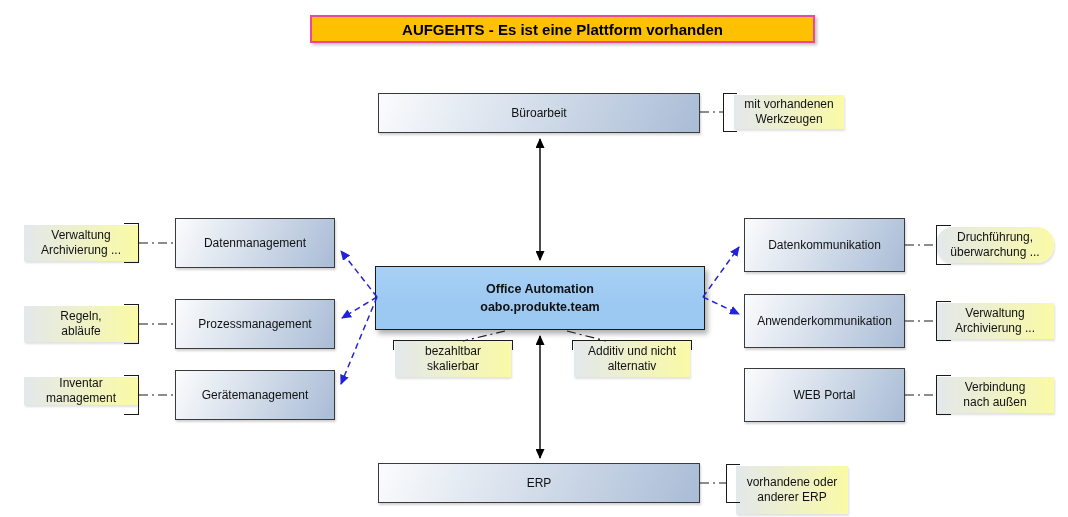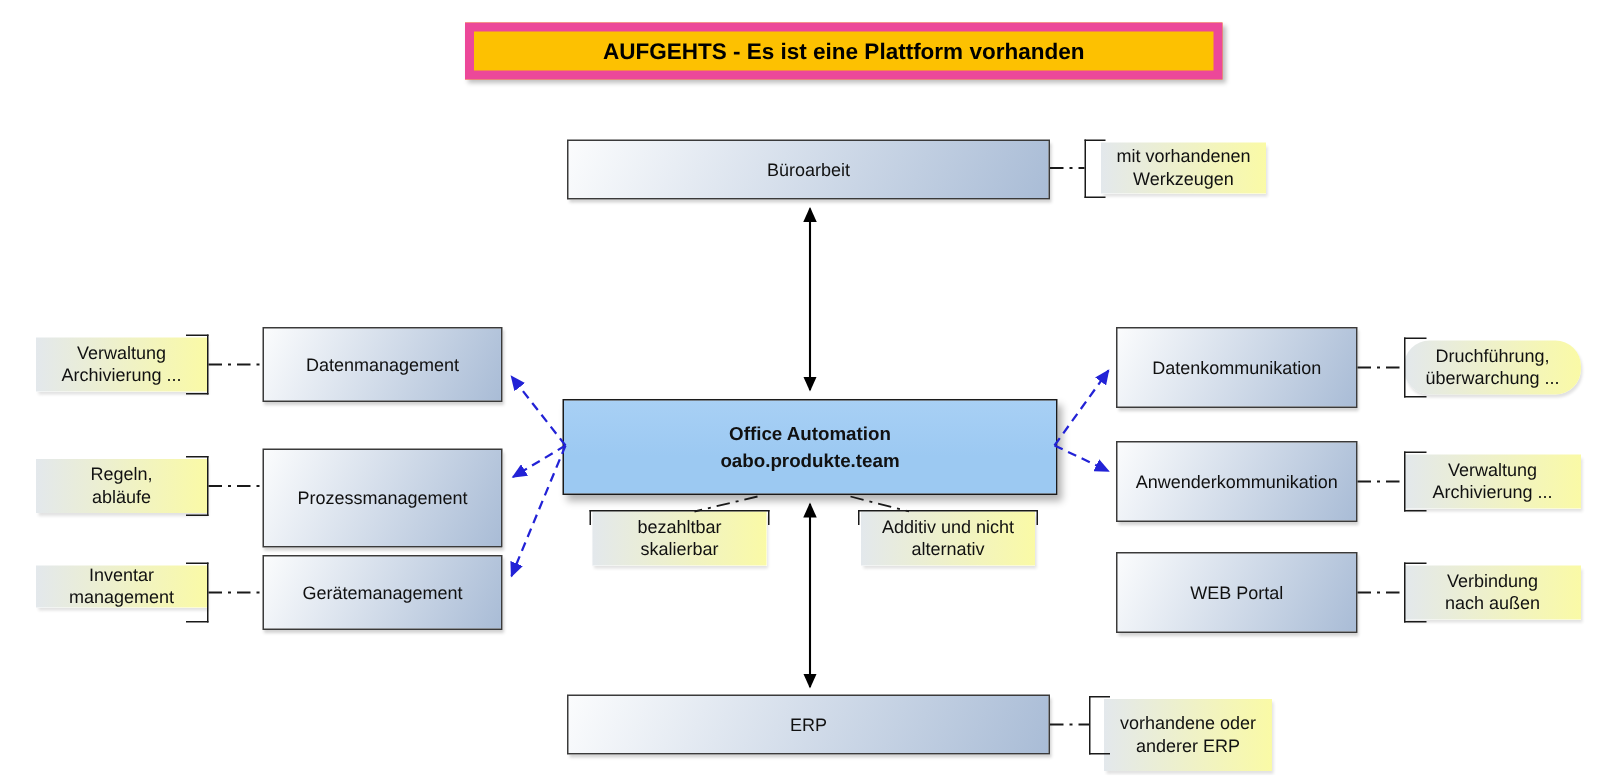--- a/index.html
+++ b/index.html
@@ -7,41 +7,41 @@
     position:relative;width:1068px;height:517px;background:#fff;
     font-family:"Liberation Sans","DejaVu Sans",sans-serif;color:#111;
     overflow:hidden;
   }
   #connectors{position:absolute;left:0;top:0;width:1068px;height:517px;pointer-events:none;z-index:3;}
 
   .box{position:absolute;box-sizing:border-box;display:flex;align-items:center;justify-content:center;
        text-align:center;white-space:pre-line;z-index:2;}
 
   .title-box{
-    left:310px;top:15px;width:505px;height:38px;
+    left:310px;top:15px;width:505px;height:28px;
     background:var(--title-bg,#FDC101);
-    border:6px solid #ec4899;
+    border:2px solid #ec4899;
     font-weight:bold;font-size:15px;color:#000;
     box-shadow:2px 2px 3px rgba(0,0,0,.25);
   }
   .grad-box{
     background:linear-gradient(115deg,var(--box-gradient-from,#FBFCFD) 0%,var(--box-gradient-to,#A9BCD6) 100%);
     border:1px solid #3a3a3a;font-size:12px;
     box-shadow:1px 2px 2px rgba(0,0,0,.18);
   }
   .center-box{
     left:375px;top:266px;width:330px;height:64px;
     background:linear-gradient(180deg,#A8D0F5 0%,var(--center-bg,#9CC9F2) 60%);
     border:1px solid #1a1a1a;font-weight:bold;font-size:12.5px;
     box-shadow:3px 4px 5px rgba(0,0,0,.3);line-height:1.45;
   }
   .node-top{left:378px;top:93px;width:322px;height:40px;}
   .node-bottom{left:378px;top:463px;width:322px;height:40px;}
   .node-l0{left:175px;top:218px;width:160px;height:50px;}
-  .node-l1{left:175px;top:299px;width:160px;height:66px;}
+  .node-l1{left:175px;top:299px;width:160px;height:50px;}
   .node-l2{left:175px;top:370px;width:160px;height:50px;}
   .node-r0{left:744px;top:218px;width:161px;height:54px;}
   .node-r1{left:744px;top:294px;width:161px;height:54px;}
   .node-r2{left:744px;top:368px;width:161px;height:54px;}
 
   .note{
     position:absolute;box-sizing:border-box;display:flex;align-items:center;justify-content:center;
     text-align:center;white-space:pre-line;font-size:12px;line-height:1.25;z-index:1;
     background:linear-gradient(90deg,var(--note-gradient-from,#E3E8EC) 0%,var(--note-gradient-to,#FAFAA6) 100%);
     box-shadow:1px 2px 2px rgba(0,0,0,.12);

